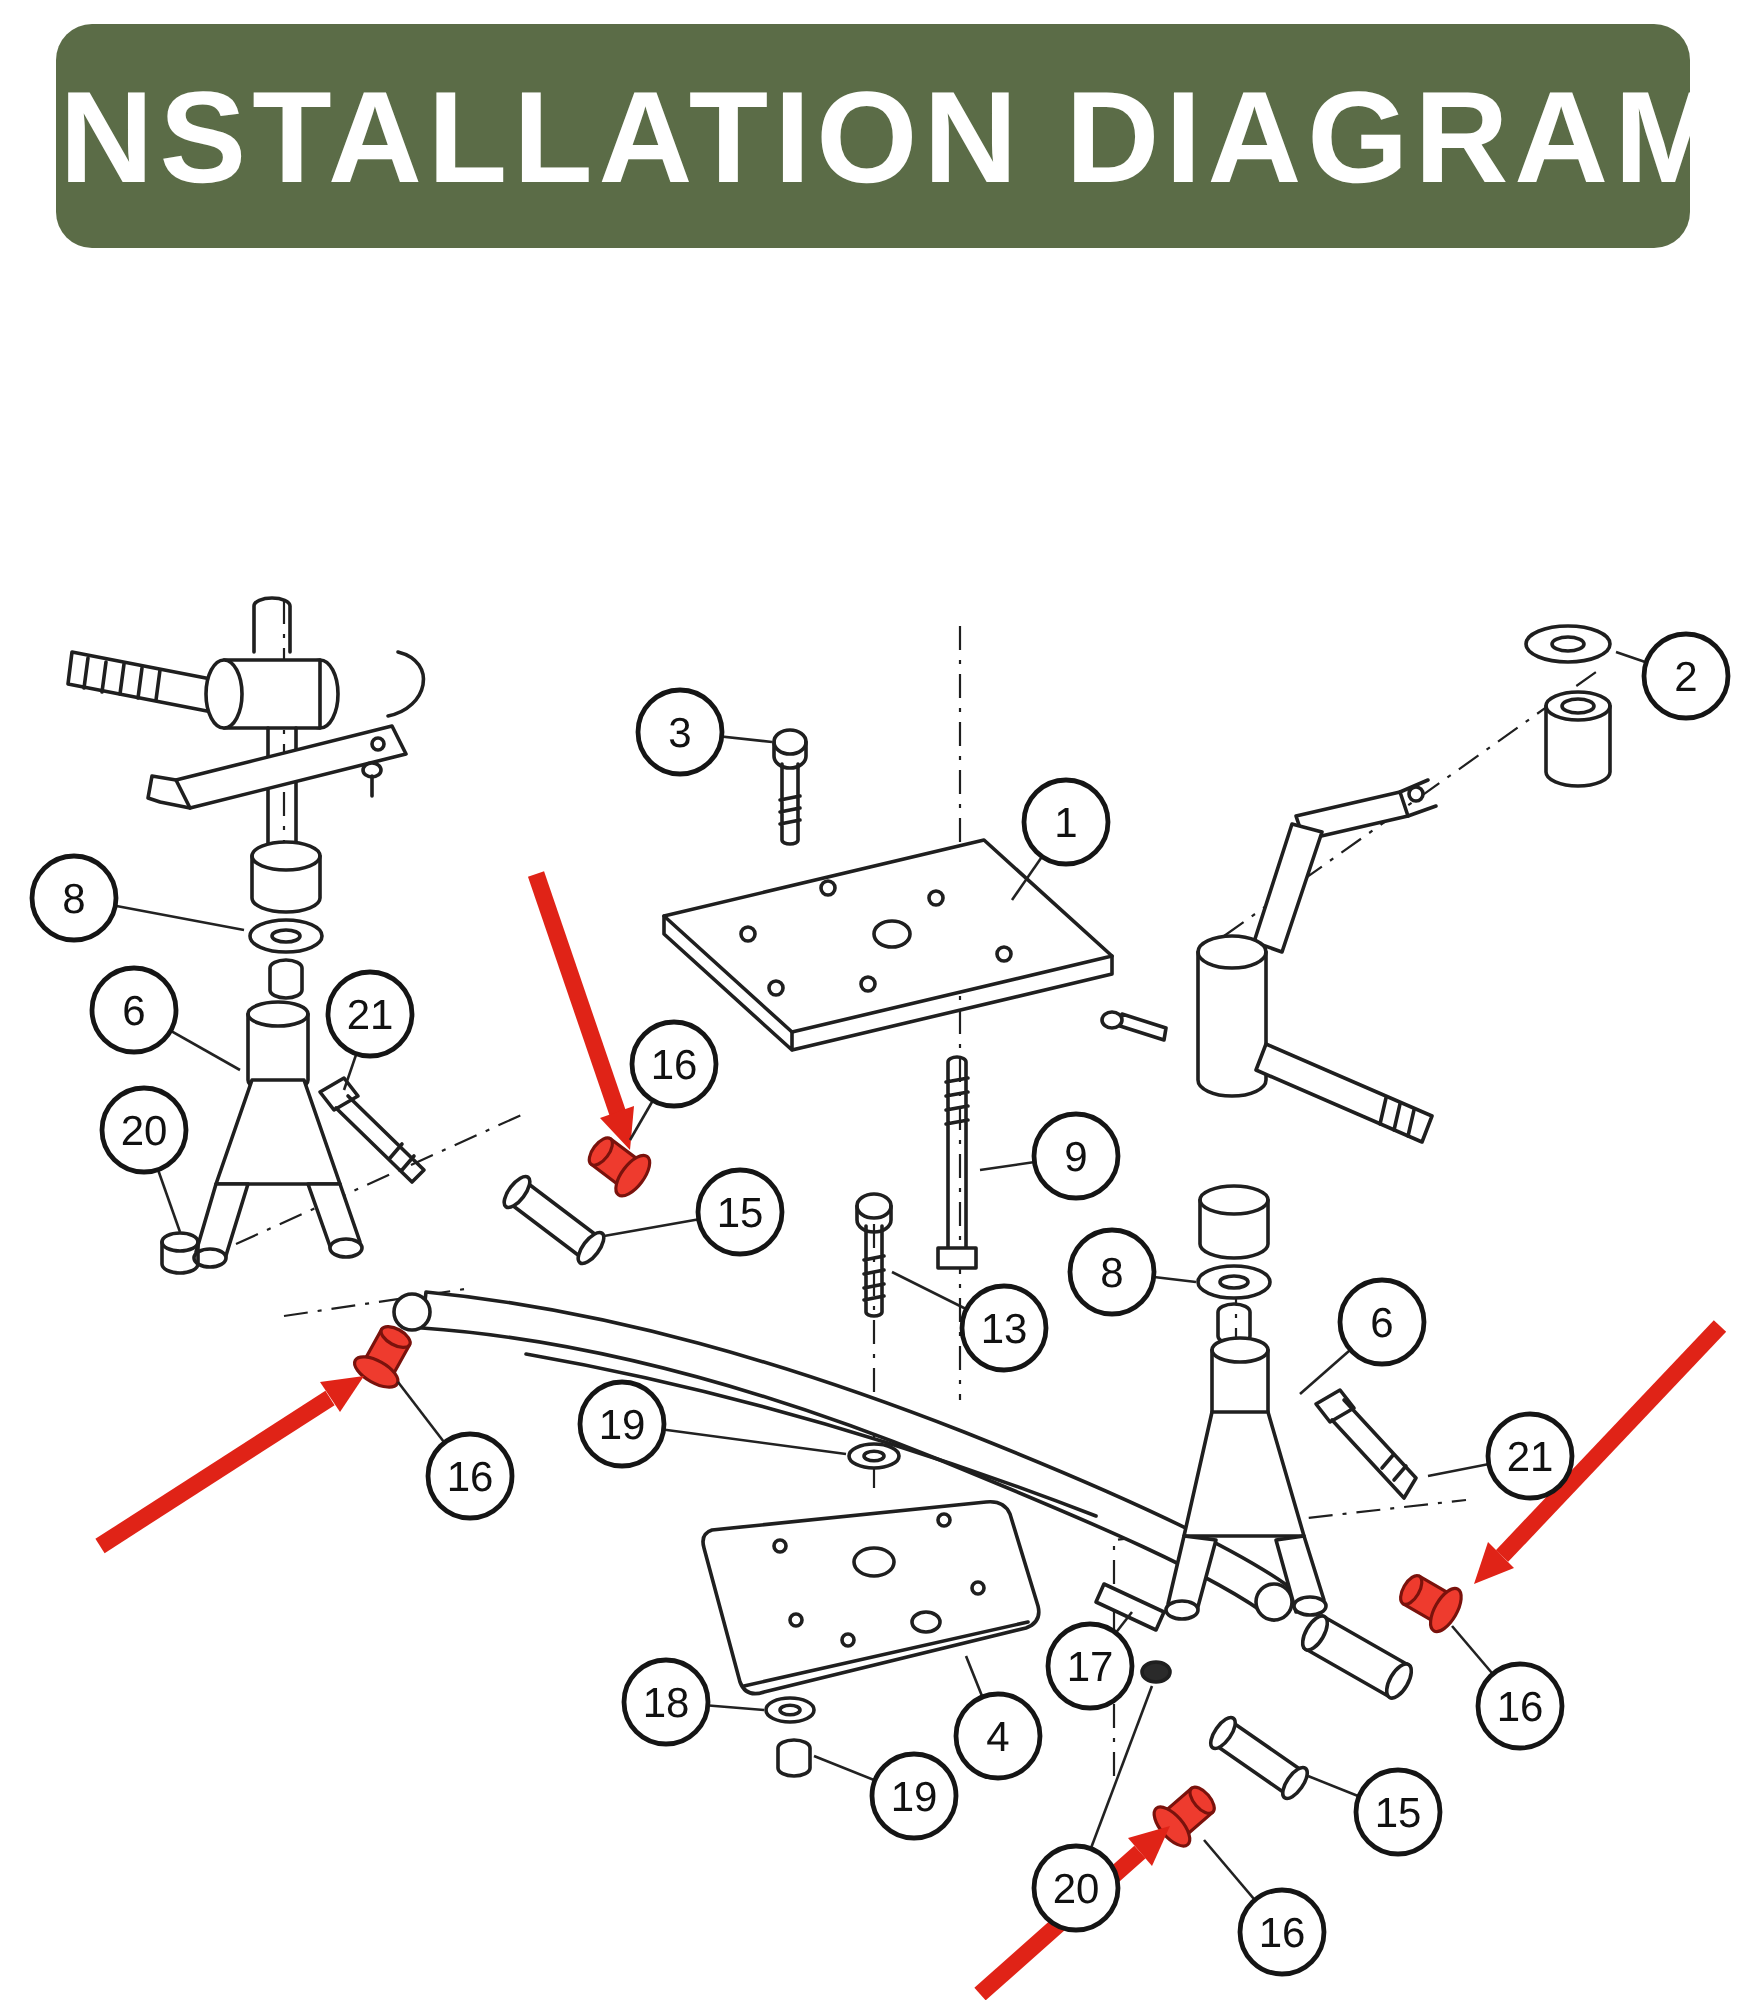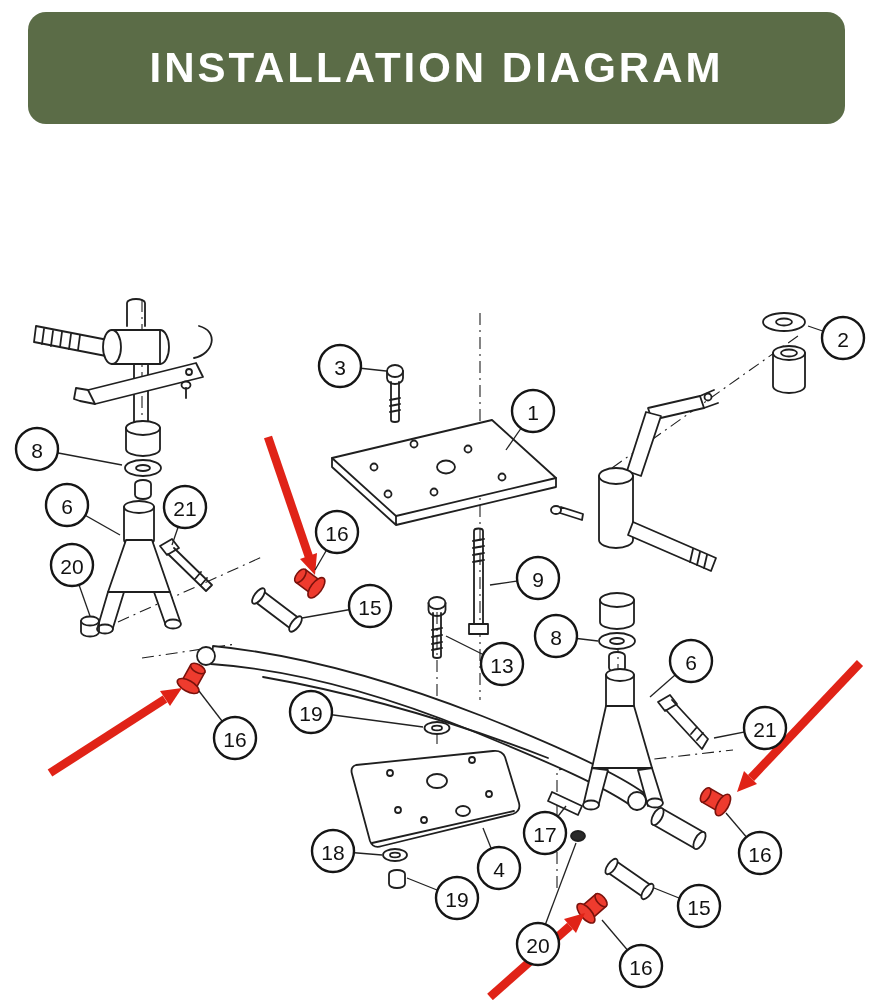--- a/index.html
+++ b/index.html
@@ -1,19 +1,19 @@
 <!DOCTYPE html>
 <html style="--banner: #5b6c47; --highlight: #e02317; --bushing-fill: #ee3b2e; --bushing-stroke: #7a120c; --line: #1f1f1f;"><head>
 <meta charset="utf-8">
 <style>
   html,body{margin:0;padding:0;background:#fff;}
   body{width:873px;height:1000px;position:relative;overflow:hidden;font-family:"Liberation Sans",sans-serif;}
   .banner{position:absolute;left:28px;top:12px;width:817px;height:112px;background:var(--banner,#5b6c47);
           border-radius:18px;display:flex;align-items:center;justify-content:center;}
-  .banner h1{margin:0;color:#ffffff;font-size:42px;font-weight:bold;letter-spacing:3px;white-space:nowrap;}
+  .banner h1{margin:0;color:#ffffff;font-size:65px;font-weight:bold;letter-spacing:3px;white-space:nowrap;}
   svg.diagram{position:absolute;left:0;top:0;}
   .centerlines path{stroke:var(--line,#1f1f1f);stroke-width:1.1;fill:none;stroke-dasharray:12 5 2 5;}
   .art{stroke:var(--line,#1f1f1f);stroke-width:1.8;fill:#fff;stroke-linecap:round;stroke-linejoin:round;}
   .bushing{fill:var(--bushing-fill,#ee3b2e);stroke:var(--bushing-stroke,#7a120c);stroke-width:1.6;}
   .arrow-shaft{stroke:var(--highlight,#e02317);stroke-width:8.5;fill:none;}
   .arrow-head{fill:var(--highlight,#e02317);stroke:none;}
   .leader{stroke:#222;stroke-width:1.3;}
   .co-circle{fill:#fff;stroke:#151515;stroke-width:2.4;}
   .co-text{font-family:"Liberation Sans",sans-serif;font-size:21px;fill:#111;text-anchor:middle;dominant-baseline:central;}
 </style>

